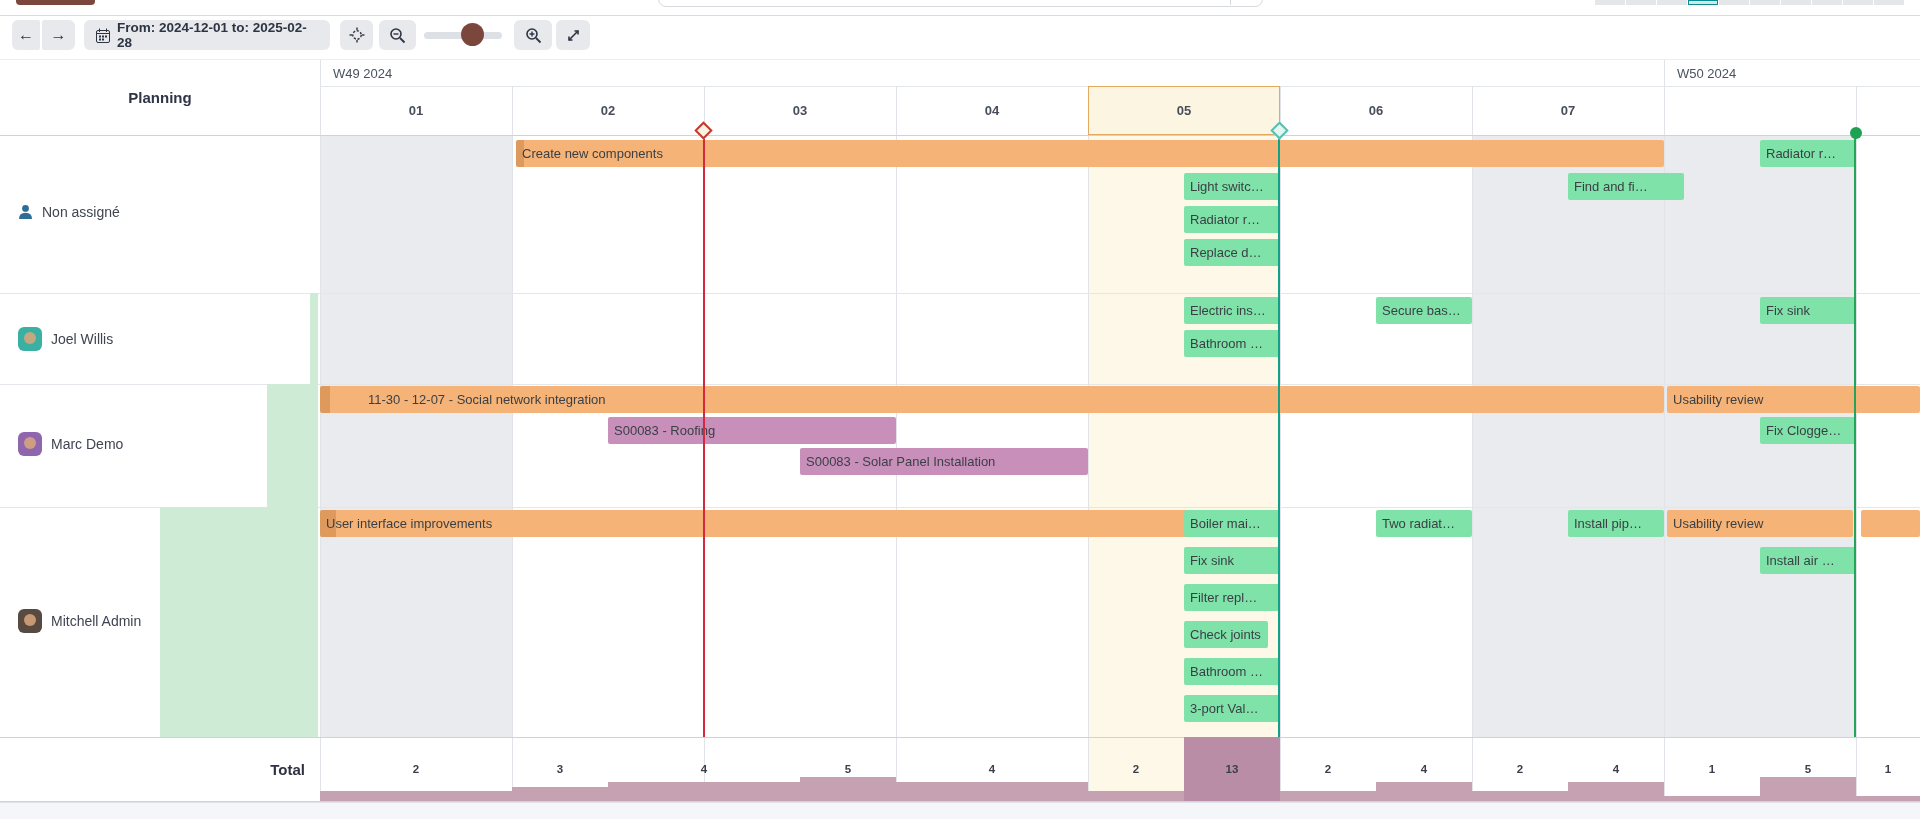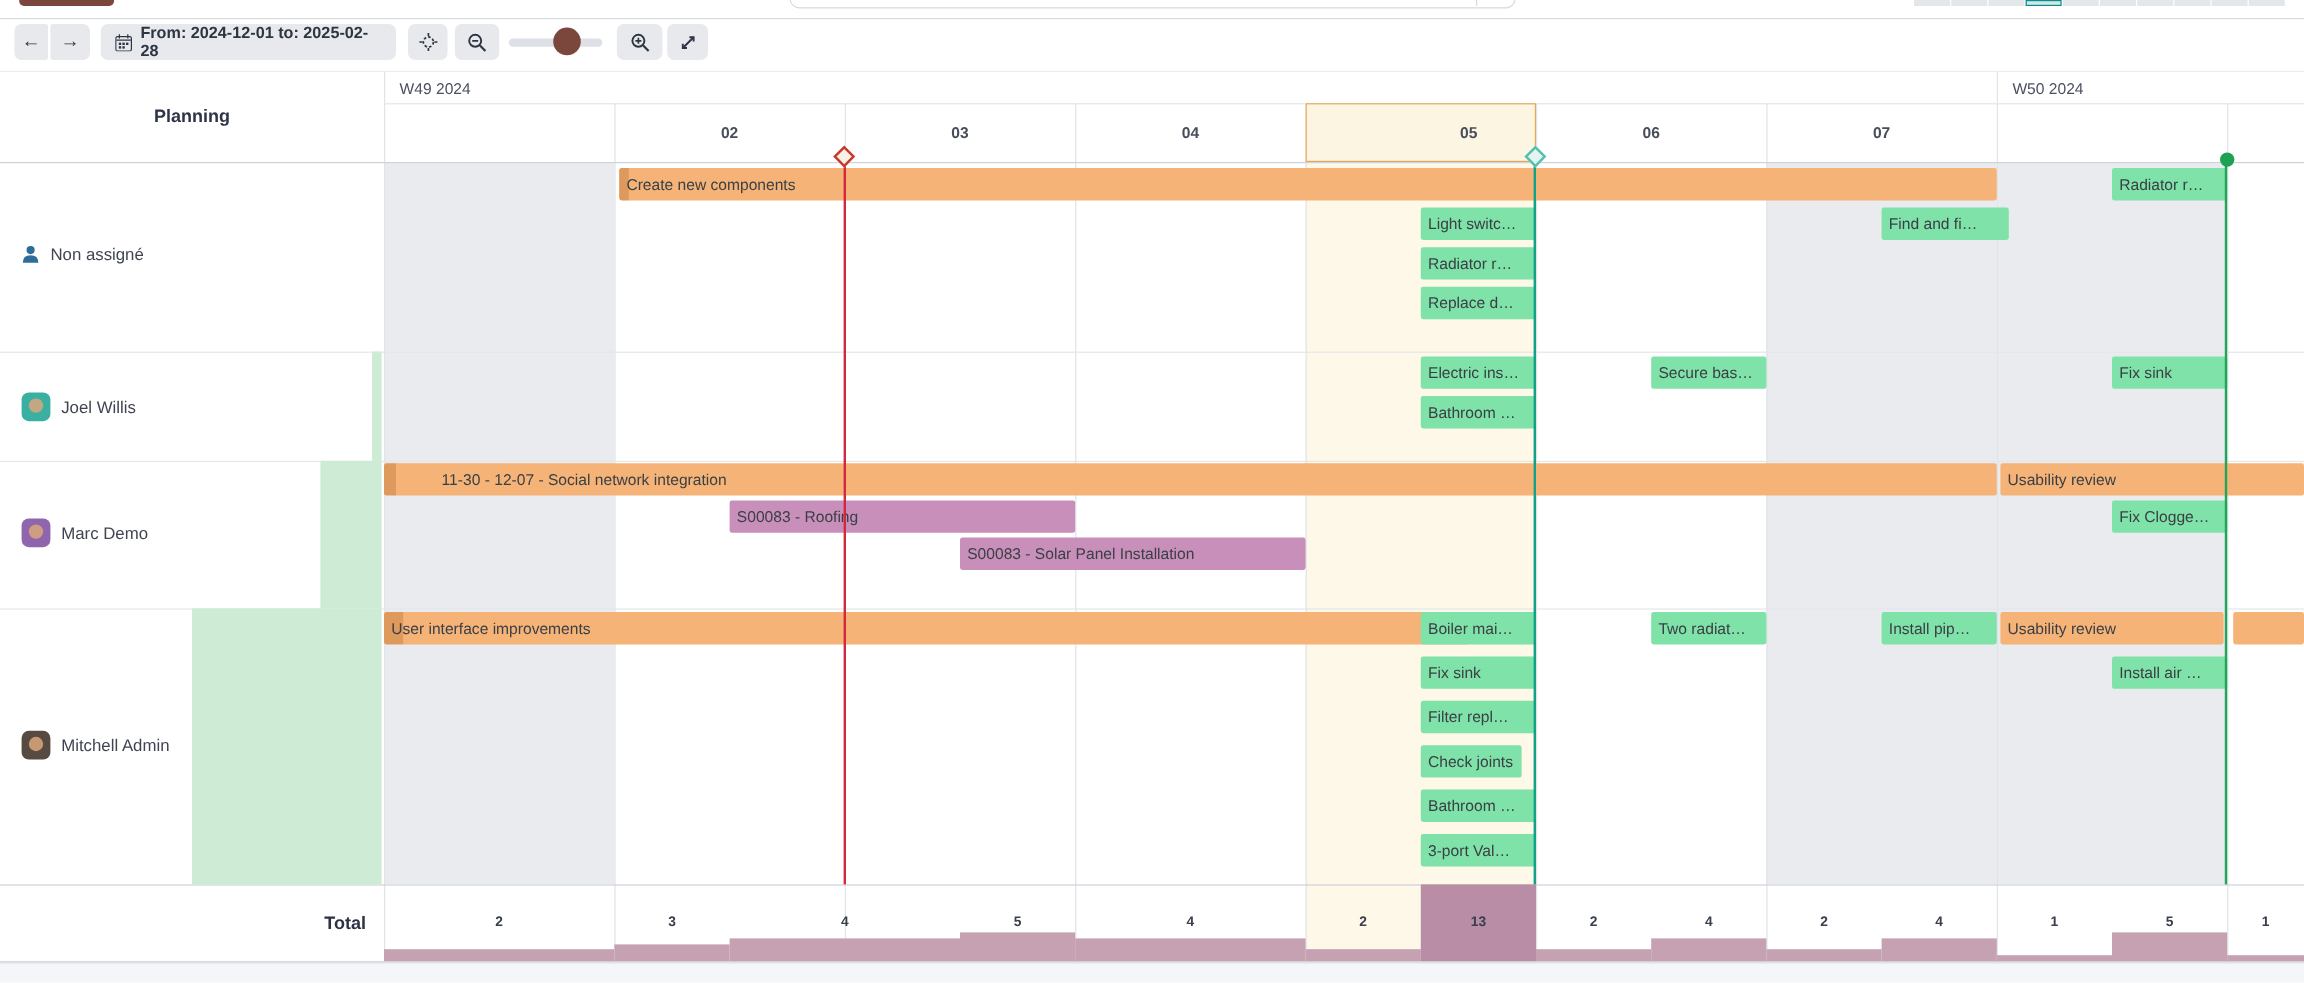--- a/index.html
+++ b/index.html
@@ -172,33 +172,34 @@
       <div class="abs vline" style="left: 1856px; top: 86px; height: 715px;"></div>
       <div class="abs vline" style="left: 1664px; top: 60px; height: 26px;"></div>
       <div class="abs vline" style="left: 320px; top: 60px; height: 26px;"></div>
       <div class="abs hline" style="left: 320px; top: 86px; width: 1600px;"></div>
       <div class="abs hline strong" style="left: 0px; top: 135px; width: 1920px;"></div>
       <div class="abs hline" style="left: 0px; top: 293px; width: 1920px;"></div>
       <div class="abs hline" style="left: 0px; top: 384px; width: 1920px;"></div>
       <div class="abs hline" style="left: 0px; top: 507px; width: 1920px;"></div>
       <div class="abs hline strong" style="left: 0px; top: 737px; width: 1920px;"></div>
       <div class="abs hline strong" style="left: 0px; top: 801px; width: 1920px;"></div>
+      <div class="abs daycell" style="left: 320px; width: 192px;">01</div>
       <div class="abs daycell" style="left: 512px; width: 192px;">02</div>
       <div class="abs daycell" style="left: 704px; width: 192px;">03</div>
       <div class="abs daycell" style="left: 896px; width: 192px;">04</div>
-      <div class="abs daycell" style="left: 1088px; width: 192px; margin-left: 40px;">05</div>
+      <div class="abs daycell" style="left: 1088px; width: 192px;">05</div>
       <div class="abs daycell" style="left: 1280px; width: 192px;">06</div>
       <div class="abs daycell" style="left: 1472px; width: 192px;">07</div>
       <div class="abs capacity" style="left: 310px; top: 293px; width: 8px; height: 91px;"></div>
       <div class="abs capacity" style="left: 267px; top: 384px; width: 51px; height: 123px;"></div>
       <div class="abs capacity" style="left: 160px; top: 507px; width: 158px; height: 230px;"></div>
       <div class="abs bar orange" style="left: 516px; top: 140px; width: 1148px;"><div class="prog" style="width: 8px;"></div><span class="lbl">Create new components</span></div>
       <div class="abs bar green" style="left: 1760px; top: 140px; width: 96px;"><span class="lbl">Radiator r…</span></div>
       <div class="abs bar green" style="left: 1184px; top: 173px; width: 96px;"><span class="lbl">Light switc…</span></div>
-      <div class="abs bar green" style="left: 1568px; top: 173px; width: 106px;"><span class="lbl">Find and fi…</span></div>
+      <div class="abs bar green" style="left: 1568px; top: 173px; width: 116px;"><span class="lbl">Find and fi…</span></div>
       <div class="abs bar green" style="left: 1184px; top: 206px; width: 96px;"><span class="lbl">Radiator r…</span></div>
       <div class="abs bar green" style="left: 1184px; top: 239px; width: 96px;"><span class="lbl">Replace d…</span></div>
       <div class="abs bar green" style="left: 1184px; top: 297px; width: 96px;"><span class="lbl">Electric ins…</span></div>
       <div class="abs bar green" style="left: 1376px; top: 297px; width: 96px;"><span class="lbl">Secure bas…</span></div>
       <div class="abs bar green" style="left: 1760px; top: 297px; width: 96px;"><span class="lbl">Fix sink</span></div>
       <div class="abs bar green" style="left: 1184px; top: 330px; width: 96px;"><span class="lbl">Bathroom …</span></div>
       <div class="abs bar orange" style="left: 320px; top: 386px; width: 1344px; padding-left: 48px;"><div class="prog" style="width: 10px;"></div><span class="lbl">11-30 - 12-07 - Social network integration</span></div>
       <div class="abs bar orange" style="left: 1667px; top: 386px; width: 253px;"><span class="lbl">Usability review</span></div>
       <div class="abs bar purple" style="left: 608px; top: 417px; width: 288px;"><span class="lbl">S00083 - Roofing</span></div>
       <div class="abs bar green" style="left: 1760px; top: 417px; width: 96px;"><span class="lbl">Fix Clogge…</span></div>

